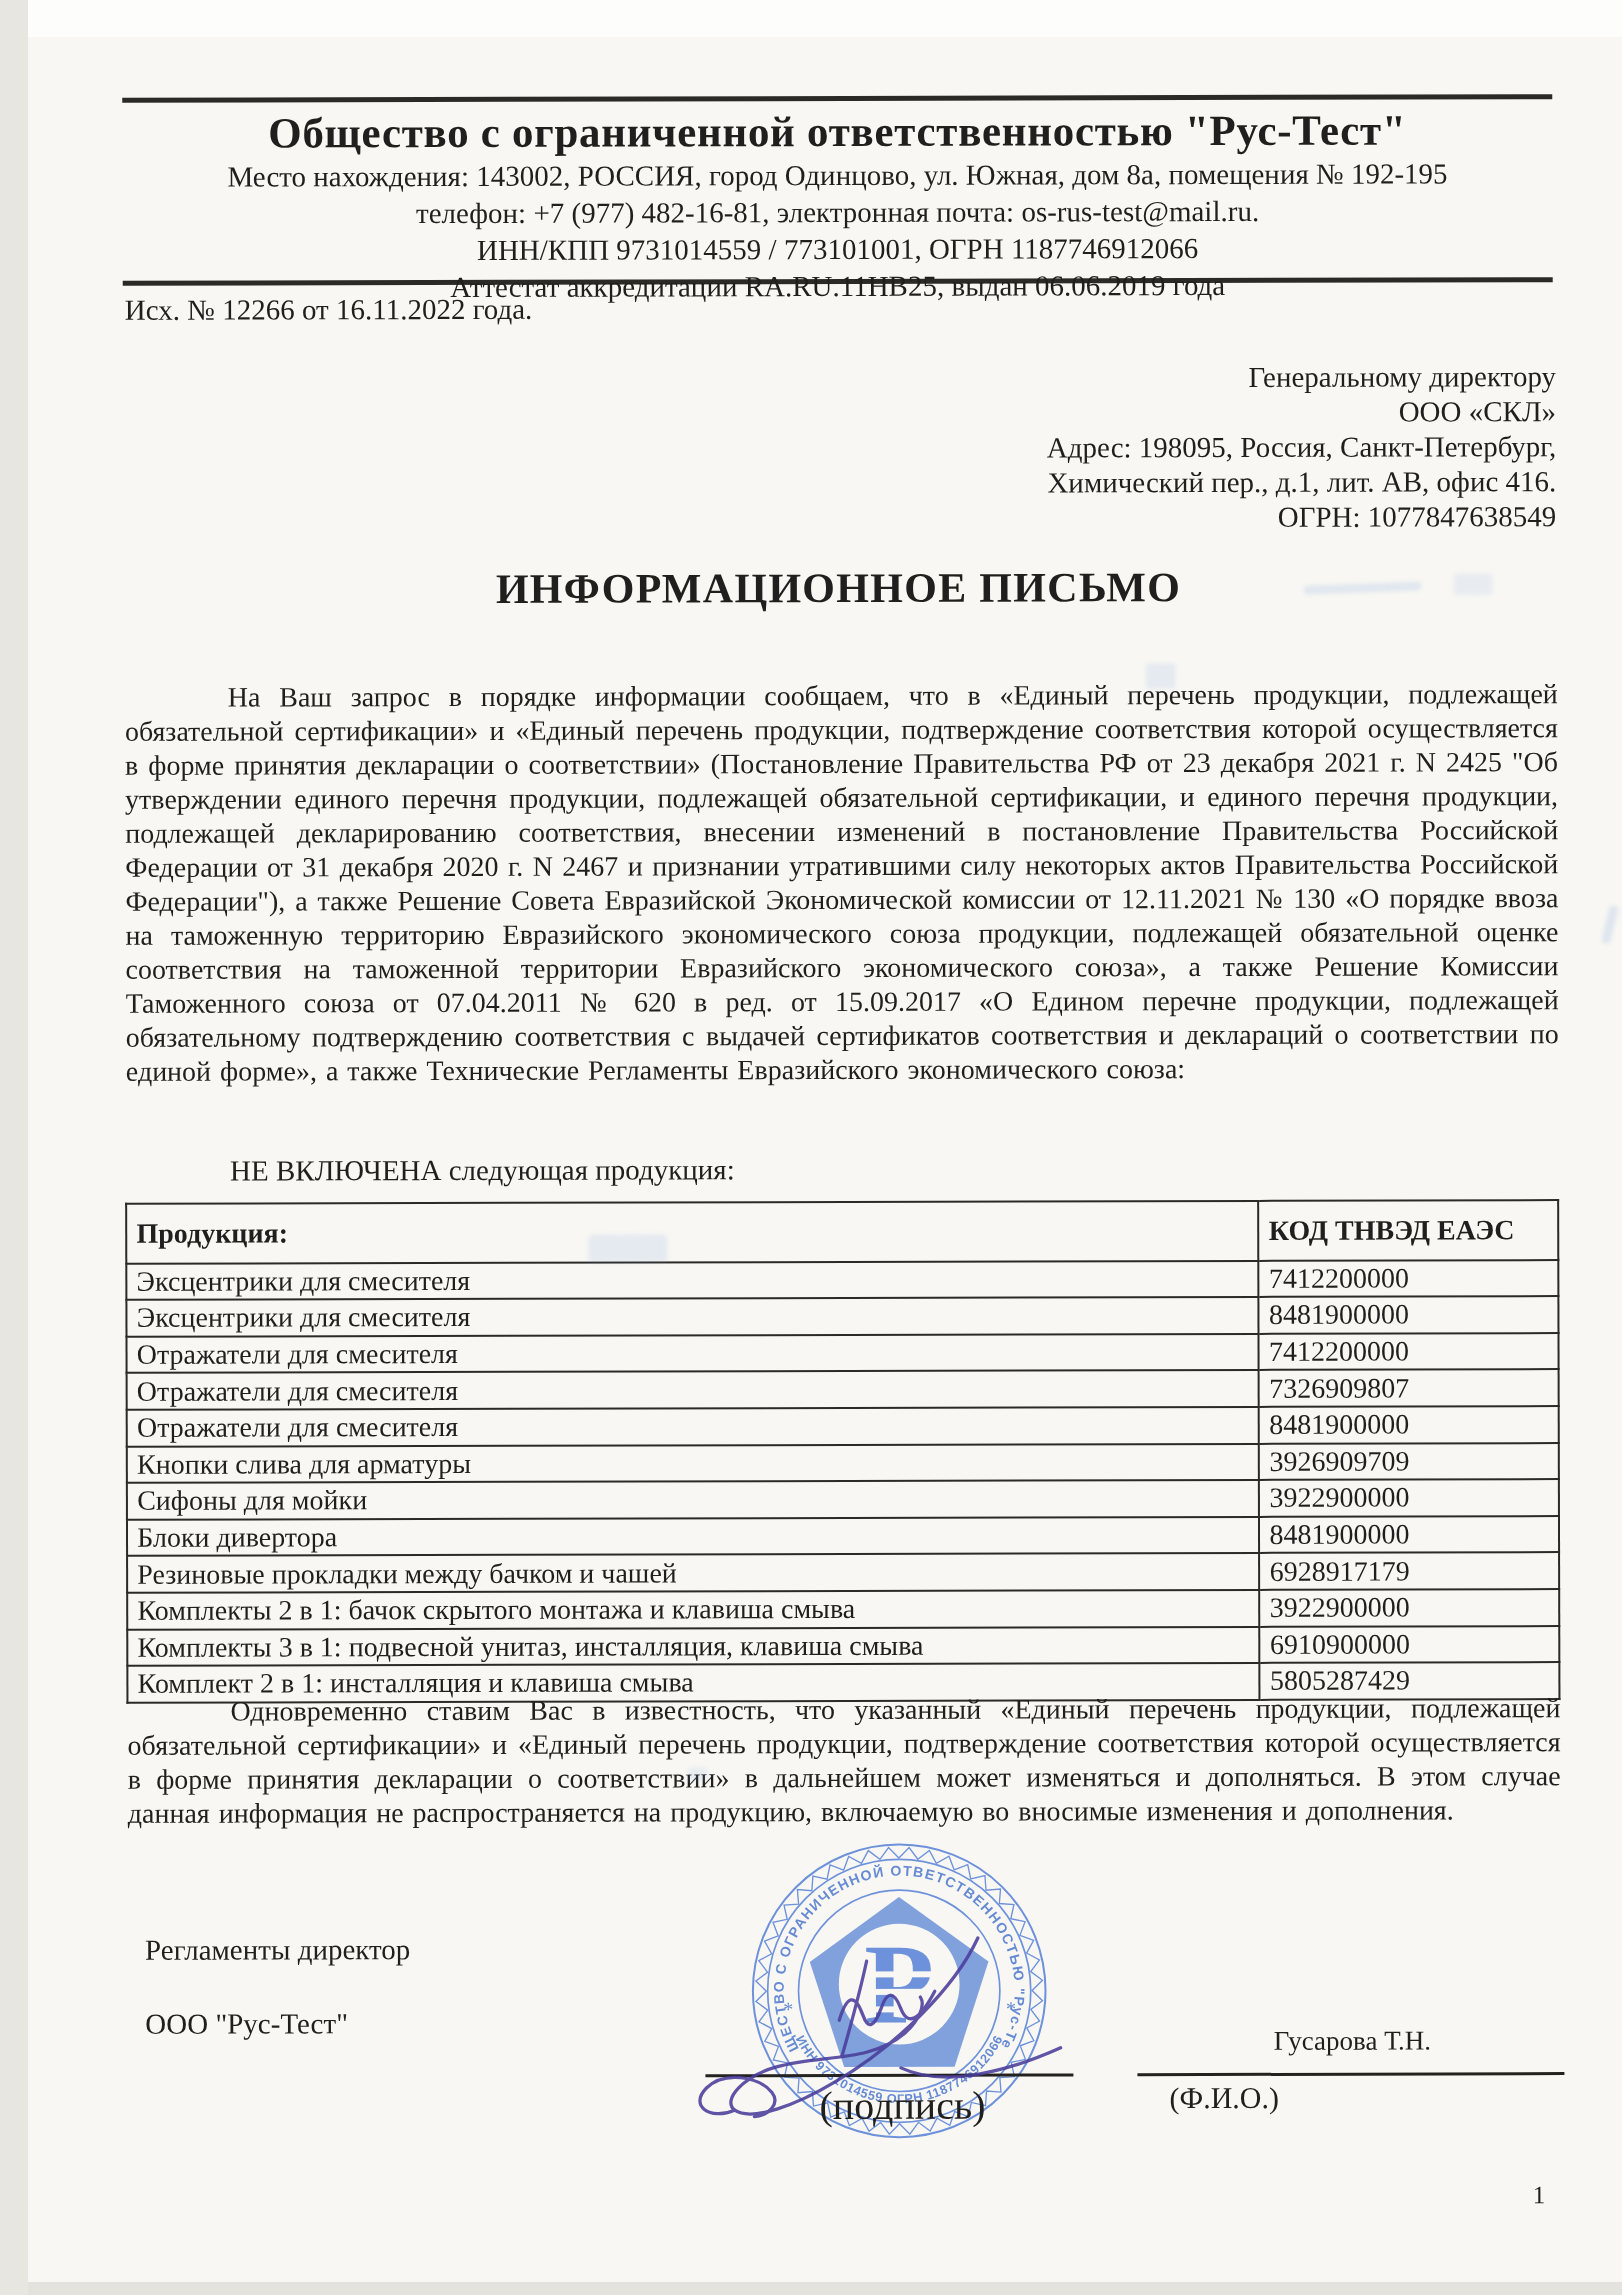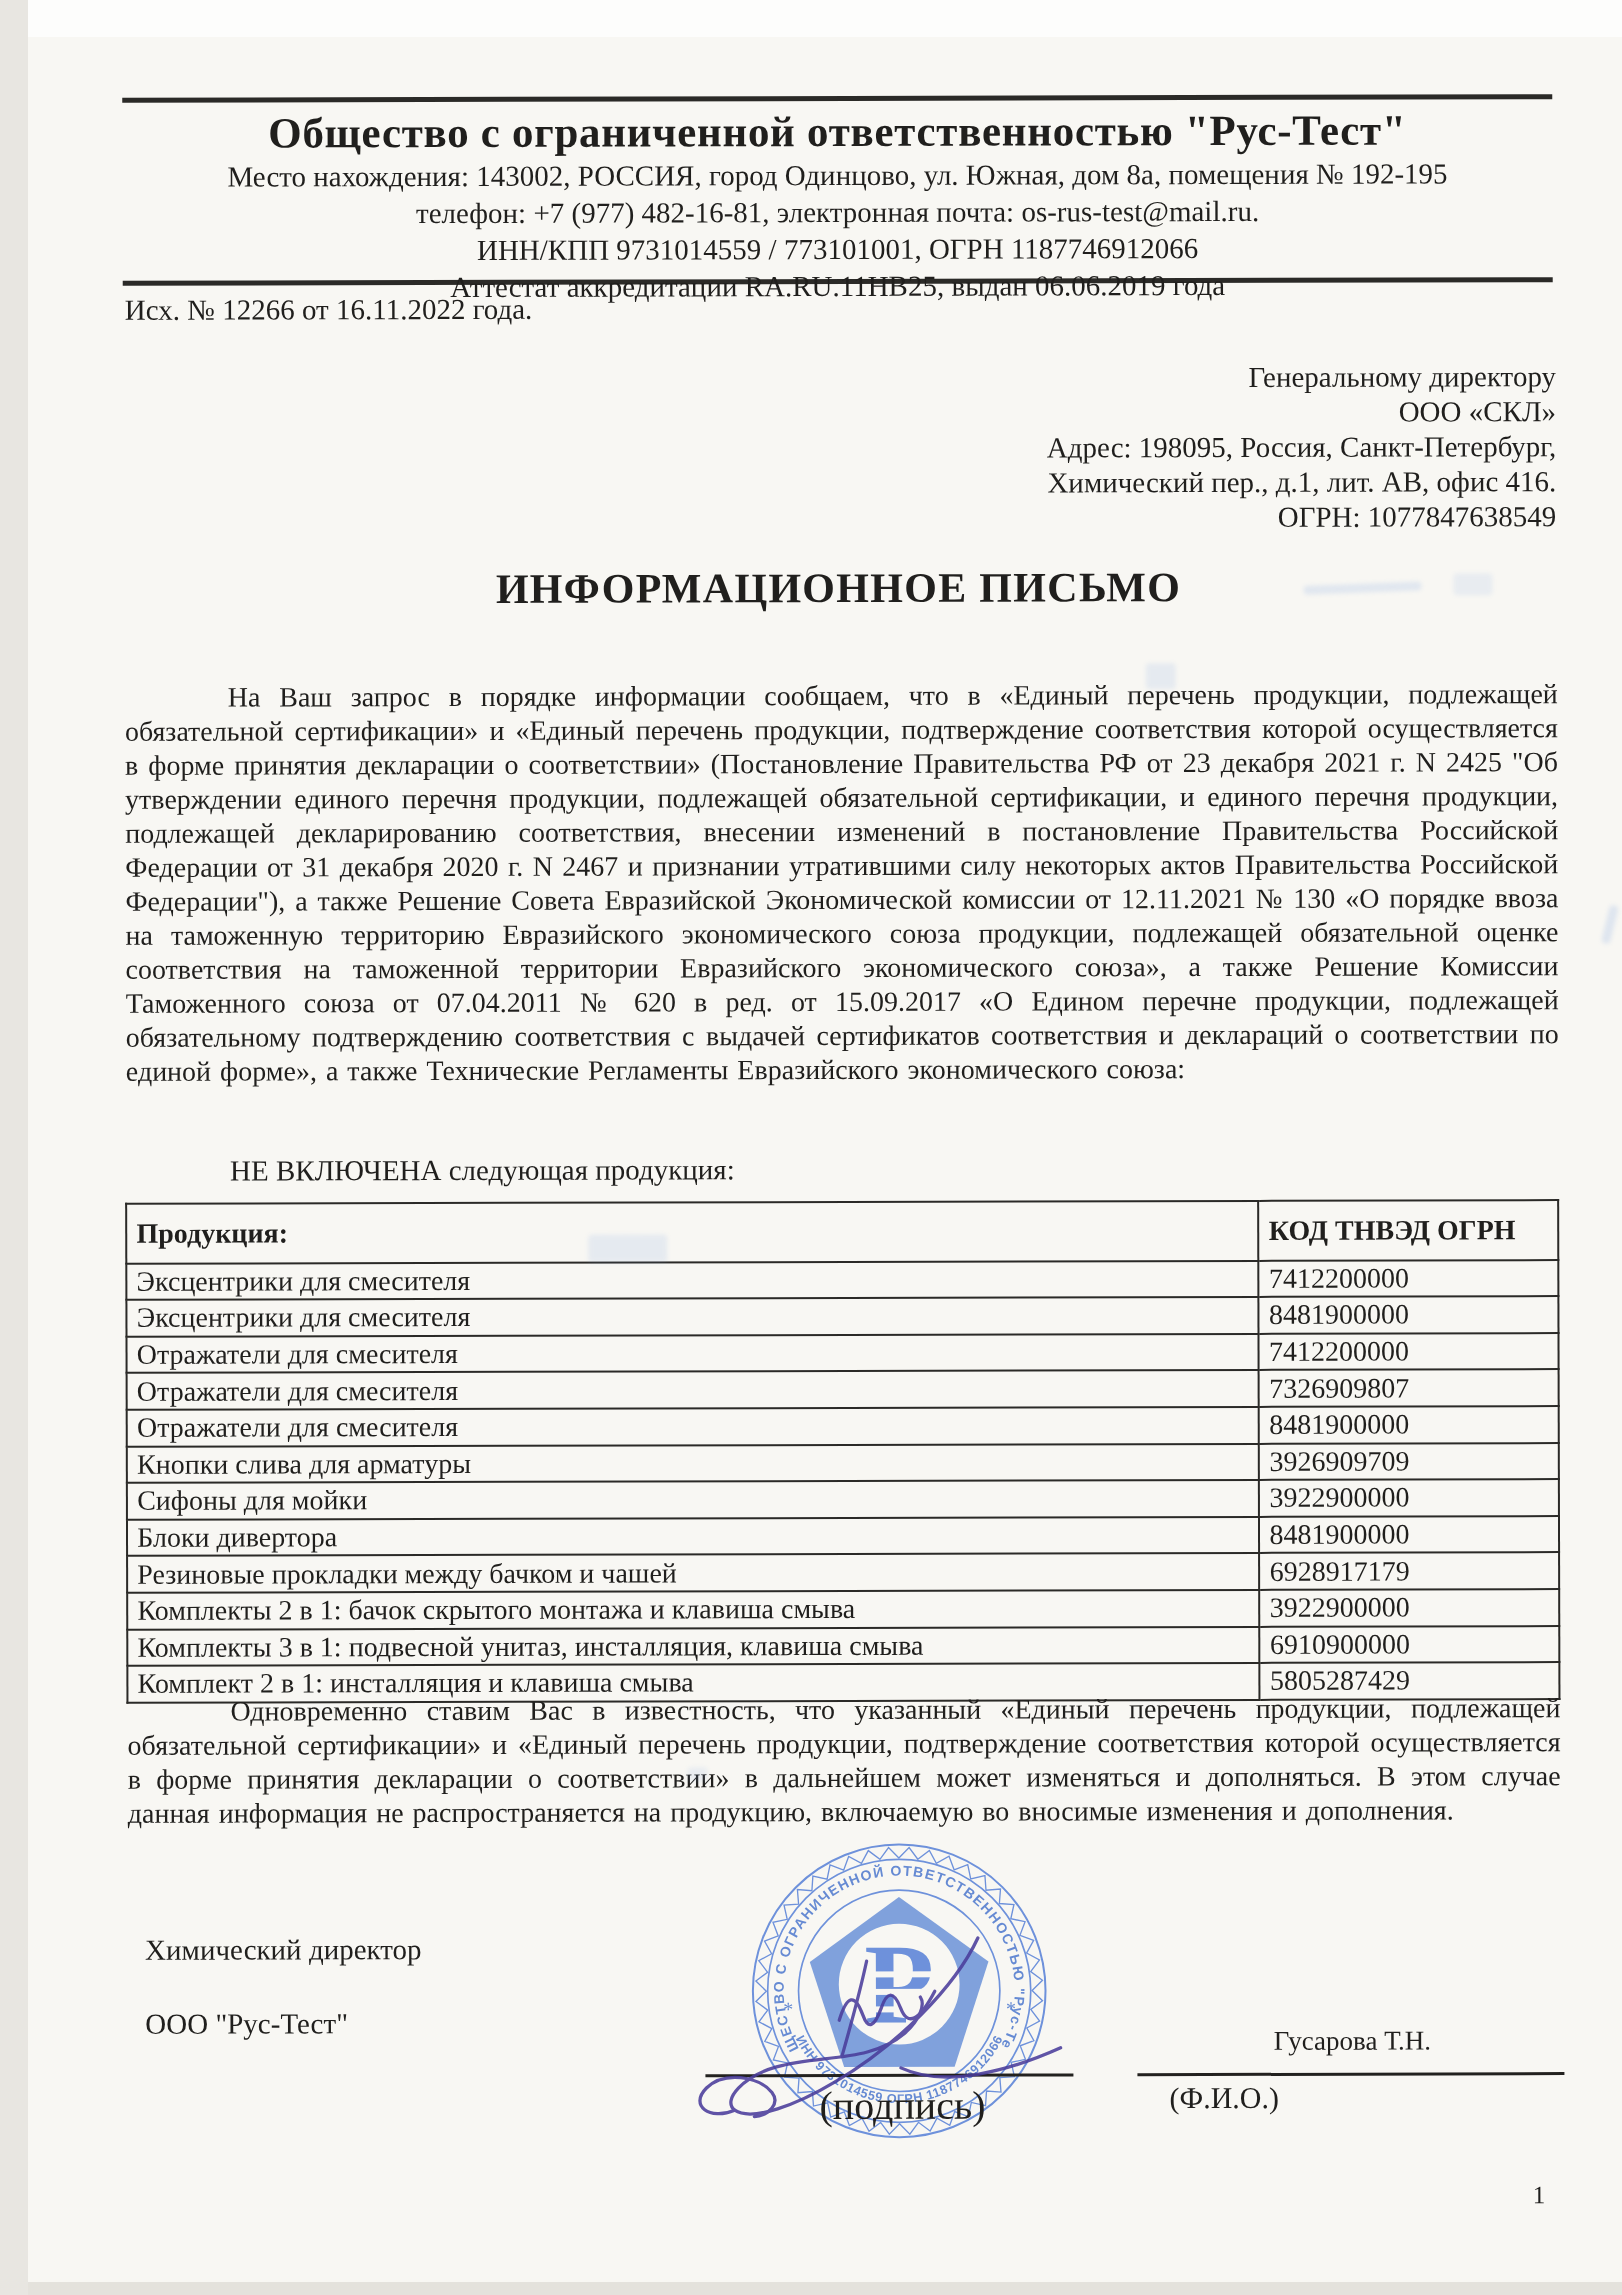--- a/index.html
+++ b/index.html
@@ -92,21 +92,21 @@
     <div id="letter-title">ИНФОРМАЦИОННОЕ ПИСЬМО</div>
 
     <div id="para1" class="para">На Ваш запрос в порядке информации сообщаем, что в «Единый перечень продукции, подлежащей обязательной сертификации» и «Единый перечень продукции, подтверждение соответствия которой осуществляется в форме принятия декларации о соответствии» (Постановление Правительства РФ от 23 декабря 2021 г. N 2425 "Об утверждении единого перечня продукции, подлежащей обязательной сертификации, и единого перечня продукции, подлежащей декларированию соответствия, внесении изменений в постановление Правительства Российской Федерации от 31 декабря 2020 г. N 2467 и признании утратившими силу некоторых актов Правительства Российской Федерации"), а также Решение Совета Евразийской Экономической комиссии от 12.11.2021 № 130 «О порядке ввоза на таможенную территорию Евразийского экономического союза продукции, подлежащей обязательной оценке соответствия на таможенной территории Евразийского экономического союза», а также Решение Комиссии Таможенного союза от 07.04.2011 № 620 в ред. от 15.09.2017 «О Едином перечне продукции, подлежащей обязательному подтверждению соответствия с выдачей сертификатов соответствия и деклараций о соответствии по единой форме», а также Технические Регламенты Евразийского экономического союза:</div>
 
     <div id="table-intro">НЕ ВКЛЮЧЕНА следующая продукция:</div>
 
     <table id="product-table">
       <thead>
         <tr>
           <th class="col-product">Продукция:</th>
-          <th>КОД ТНВЭД ОГРН</th>
+          <th>КОД ТНВЭД ЕАЭС</th>
         </tr>
       </thead>
       <tbody>
           <tr>
             <td>Эксцентрики для смесителя</td>
             <td>7412200000</td>
           </tr>
           <tr>
             <td>Эксцентрики для смесителя</td>
             <td>8481900000</td>
@@ -149,21 +149,21 @@
           </tr>
           <tr>
             <td>Комплект 2 в 1: инсталляция и клавиша смыва</td>
             <td>5805287429</td>
           </tr>
         </tbody>
     </table>
 
     <div id="para2" class="para">Одновременно ставим Вас в известность, что указанный «Единый перечень продукции, подлежащей обязательной сертификации» и «Единый перечень продукции, подтверждение соответствия которой осуществляется в форме принятия декларации о соответствии» в дальнейшем может изменяться и дополняться. В этом случае данная информация не распространяется на продукцию, включаемую во вносимые изменения и дополнения.</div>
 
-    <div id="director-line1">Химический директор</div>
+    <div id="director-line1">Регламенты директор</div>
     <div id="director-line2">ООО "Рус-Тест"</div>
 
     <svg id="stamp" viewBox="0 0 450 450">
       <g fill="none" stroke="#5b84d8">
         <circle cx="225" cy="225" r="218" stroke-width="3"></circle>
         <polygon id="zig-outer" points="423.0,225.0 438.5,240.3 421.0,253.2 434.1,270.5 415.0,280.8 425.5,299.8 405.1,307.3 412.8,327.6 391.6,332.0 396.3,353.2 374.6,354.7 376.3,376.3 354.7,374.6 353.2,396.3 332.0,391.6 327.6,412.8 307.3,405.1 299.8,425.5 280.8,415.0 270.5,434.1 253.2,421.0 240.3,438.5 225.0,423.0 209.7,438.5 196.8,421.0 179.5,434.1 169.2,415.0 150.2,425.5 142.7,405.1 122.4,412.8 118.0,391.6 96.8,396.3 95.3,374.6 73.7,376.3 75.4,354.7 53.7,353.2 58.4,332.0 37.2,327.6 44.9,307.3 24.5,299.8 35.0,280.8 15.9,270.5 29.0,253.2 11.5,240.3 27.0,225.0 11.5,209.7 29.0,196.8 15.9,179.5 35.0,169.2 24.5,150.2 44.9,142.7 37.2,122.4 58.4,118.0 53.7,96.8 75.4,95.3 73.7,73.7 95.3,75.4 96.8,53.7 118.0,58.4 122.4,37.2 142.7,44.9 150.2,24.5 169.2,35.0 179.5,15.9 196.8,29.0 209.7,11.5 225.0,27.0 240.3,11.5 253.2,29.0 270.5,15.9 280.8,35.0 299.8,24.5 307.3,44.9 327.6,37.2 332.0,58.4 353.2,53.7 354.7,75.4 376.3,73.7 374.6,95.3 396.3,96.8 391.6,118.0 412.8,122.4 405.1,142.7 425.5,150.2 415.0,169.2 434.1,179.5 421.0,196.8 438.5,209.7 423.0,225.0" stroke-width="2" fill="none"></polygon>
         <circle cx="225" cy="225" r="196" stroke-width="2.5"></circle>
         <circle cx="225" cy="225" r="150" stroke-width="2.5"></circle>
       </g>
       <defs>

